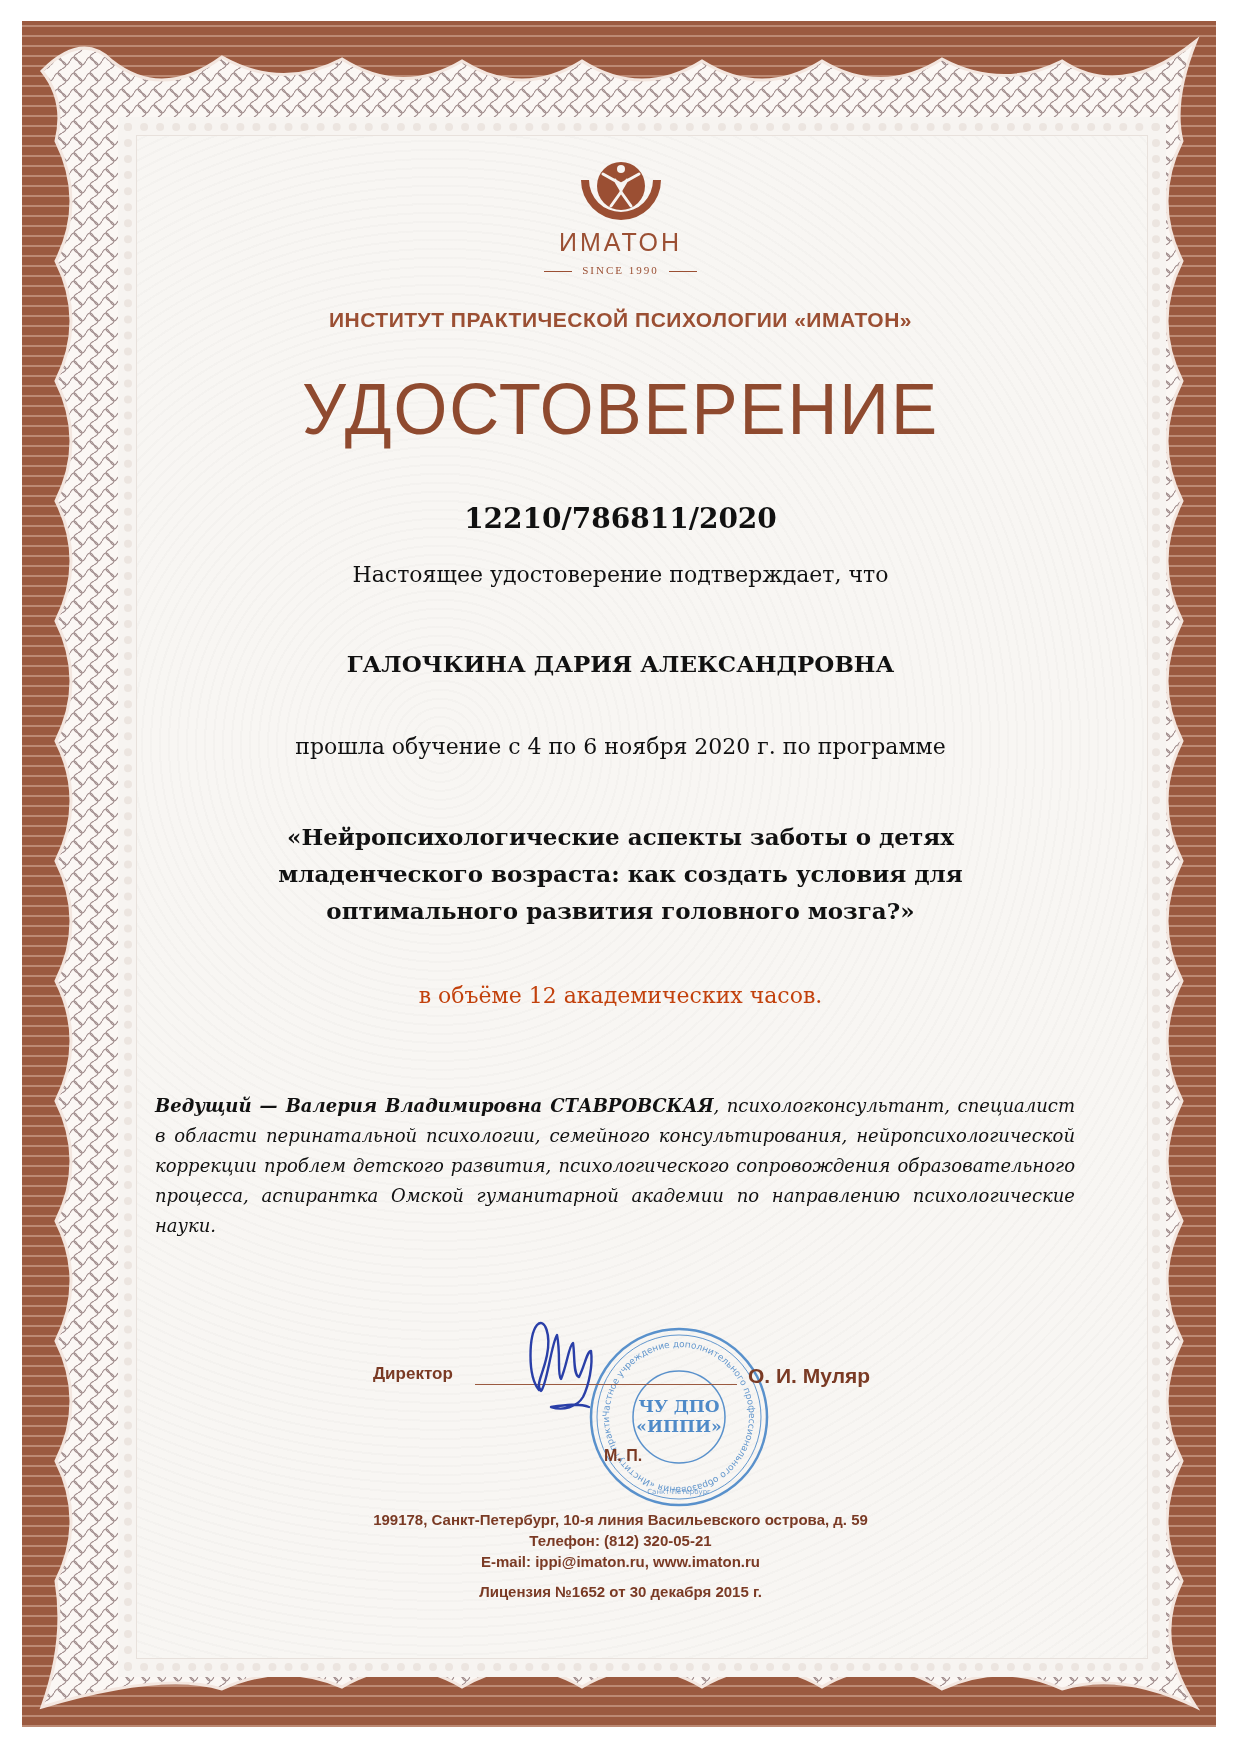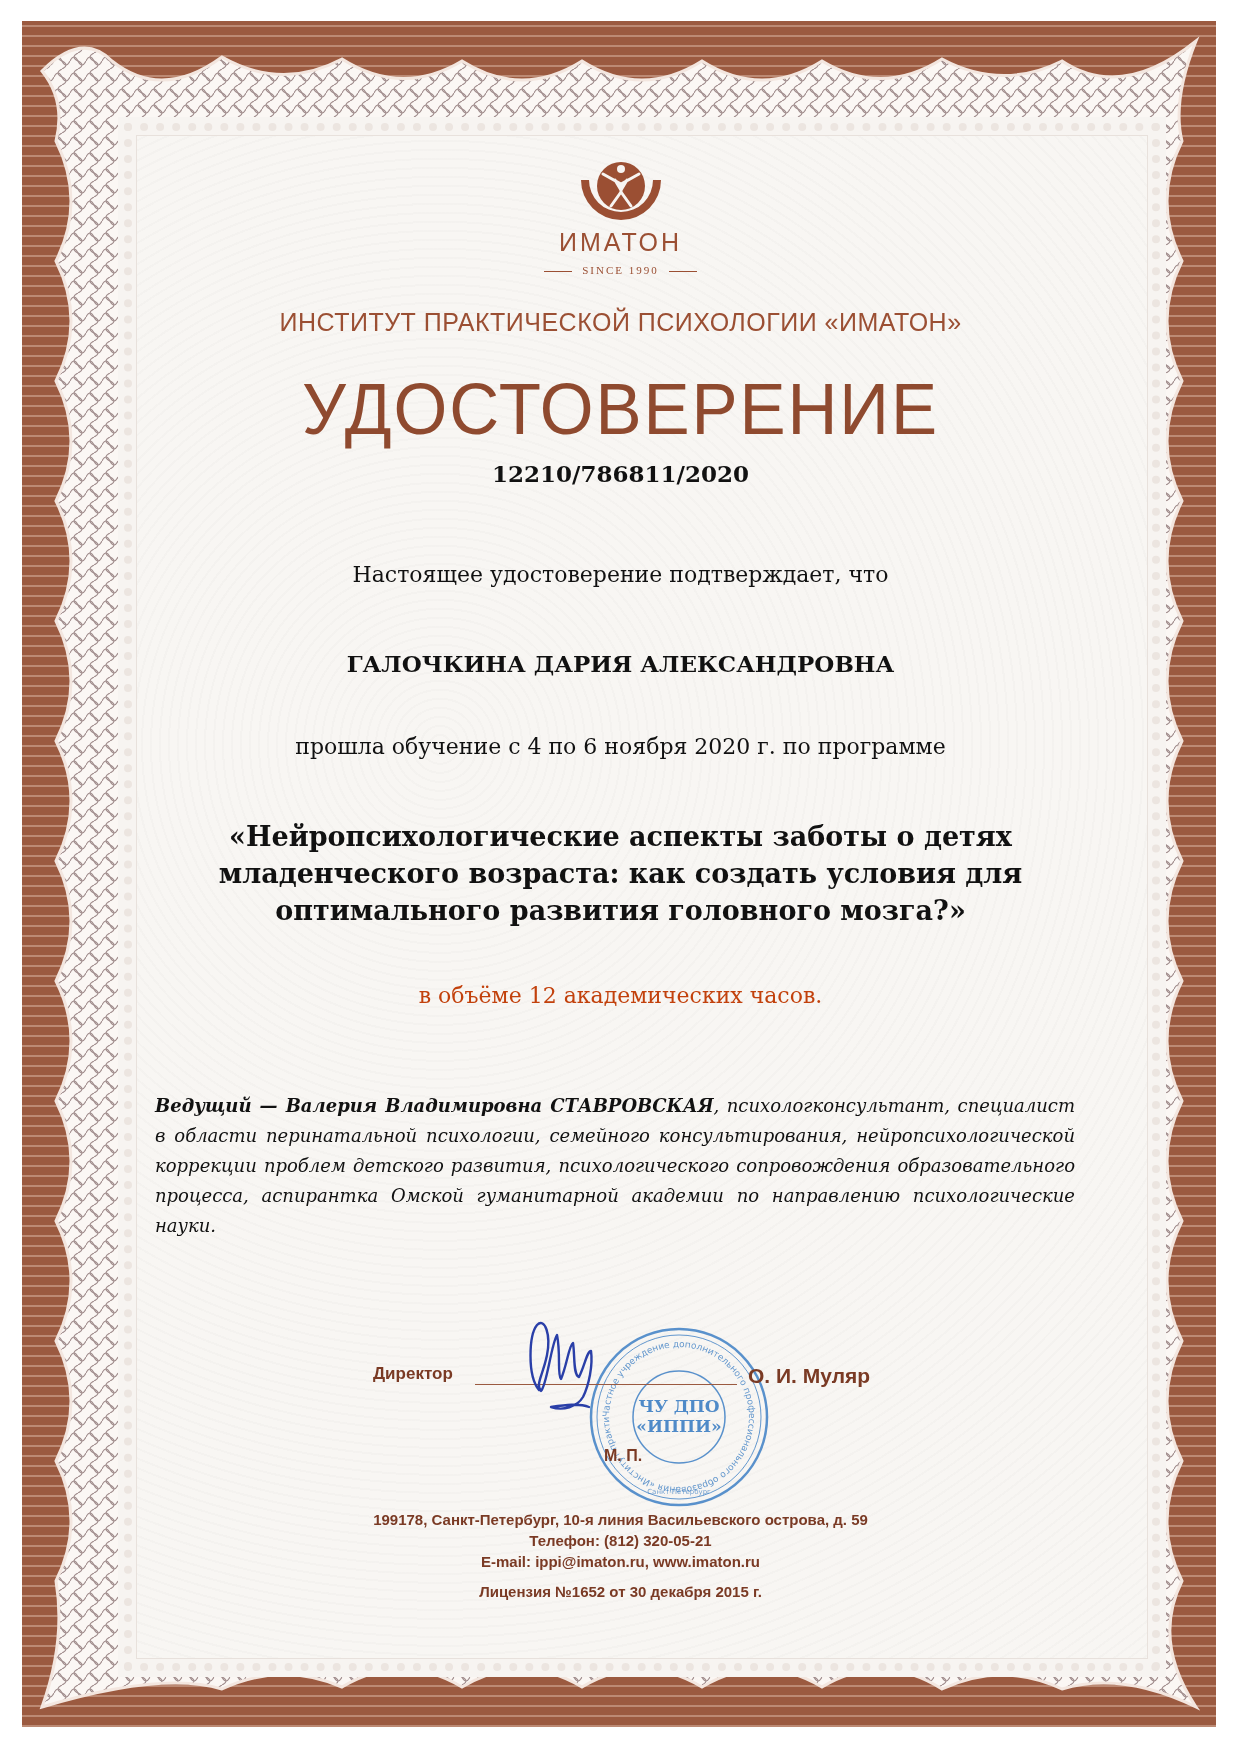--- a/index.html
+++ b/index.html
@@ -30,27 +30,27 @@
     position: absolute; left: 6px; top: 6px; right: 6px; bottom: 6px;
     border: 8px dotted #ece5e0; pointer-events: none;
   }
   .content { position: absolute; left: 0; top: 0; width: 1241px; height: 1754px; }
   .center { position: absolute; left: 0; width: 1241px; text-align: center; }
 
   .logo { position: absolute; left: 575px; top: 160px; width: 92px; height: 68px; }
   .brand { top: 228px; font-family: "Liberation Sans", sans-serif; color: #9b4f33; font-size: 25px; letter-spacing: 3px; }
   .since-row { top: 264px; color: #9b4f33; font-family: "Liberation Serif", serif; font-size: 11px; letter-spacing: 2px; }
   .since-row .dash { display: inline-block; width: 28px; height: 1px; background: #9b4f33; vertical-align: middle; margin: 0 10px; }
-  .institute { top: 308px; font-family: "Liberation Sans", sans-serif; color: #9b4f33; font-size: 25px; letter-spacing: 0.5px; }
+  .institute { top: 308px; font-family: "Liberation Sans", sans-serif; color: #9b4f33; font-size: 21px; letter-spacing: 0.5px; font-weight: bold; }
   .doc-title { top: 368px; font-family: "Liberation Sans", sans-serif; color: #8f4a2f; font-size: 72px; font-weight: normal; letter-spacing: 2px; transform: scaleX(0.96); }
-  .doc-number { top: 460px; font-size: 23px; font-weight: bold; color: #111; }
+  .doc-number { top: 502px; font-size: 28px; font-weight: bold; color: #111; }
   .confirms { top: 562px; font-size: 22px; color: #111; }
   .person { top: 650px; font-size: 23px; font-weight: bold; color: #111; }
   .completed { top: 734px; font-size: 22px; color: #111; }
-  .program { top: 818px; font-size: 27px; font-weight: bold; color: #111; line-height: 37px; }
+  .program { top: 818px; font-size: 23px; font-weight: bold; color: #111; line-height: 37px; }
   .hours { top: 983px; font-size: 22px; color: #c2410c; }
 
   .lecturer {
     position: absolute; left: 155px; top: 1091px; width: 920px;
     font-family: "DejaVu Serif", serif; font-style: italic; font-size: 18px;
     color: #111; line-height: 30px; text-align: justify;
   }
   .lecturer b { font-weight: bold; }
 
   .sign-row { position: absolute; top: 1364px; left: 0; width: 1241px; height: 30px; }

